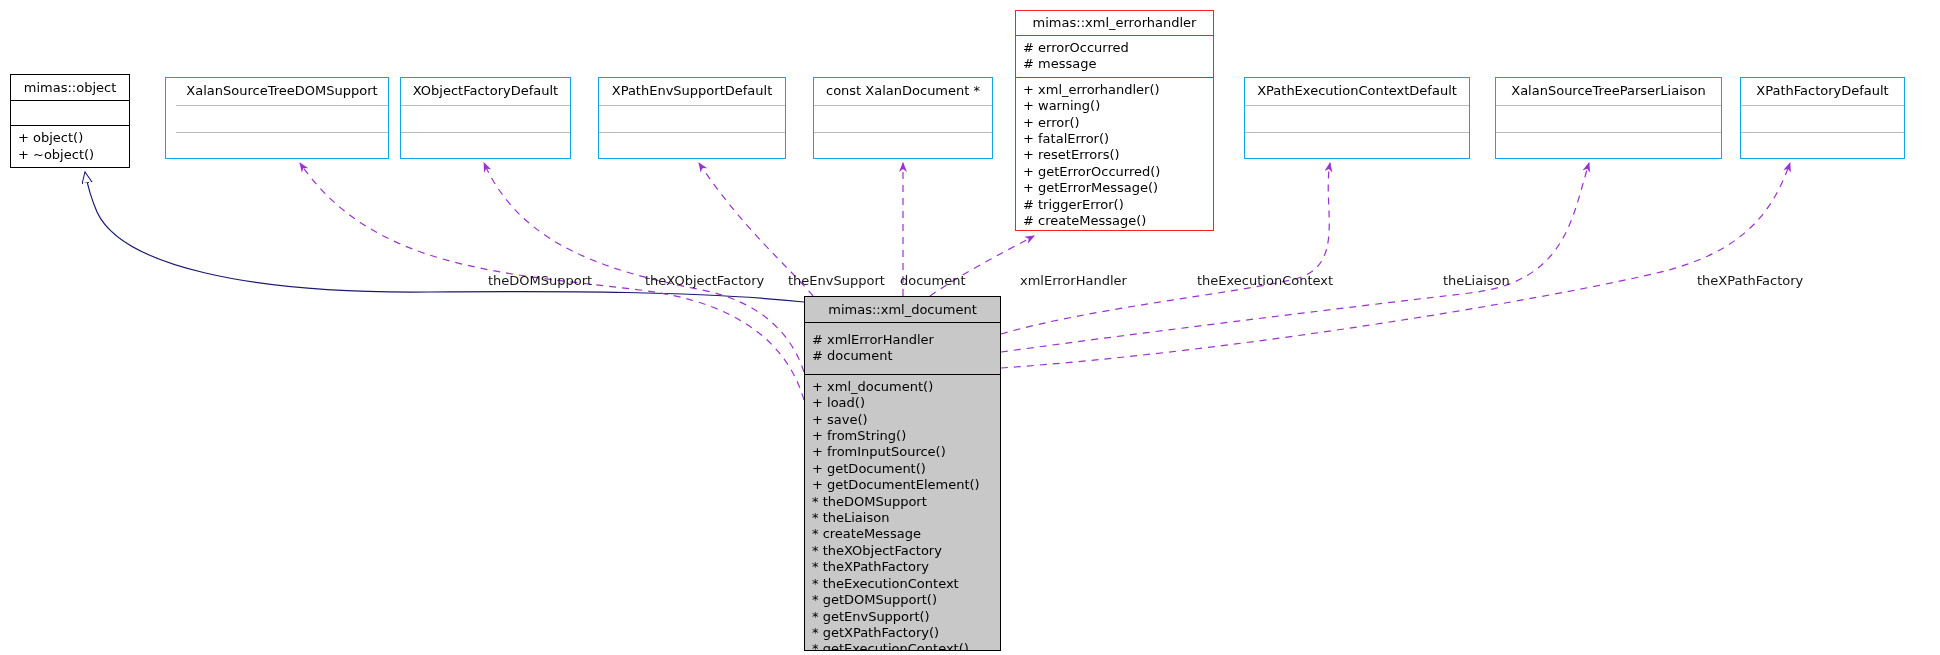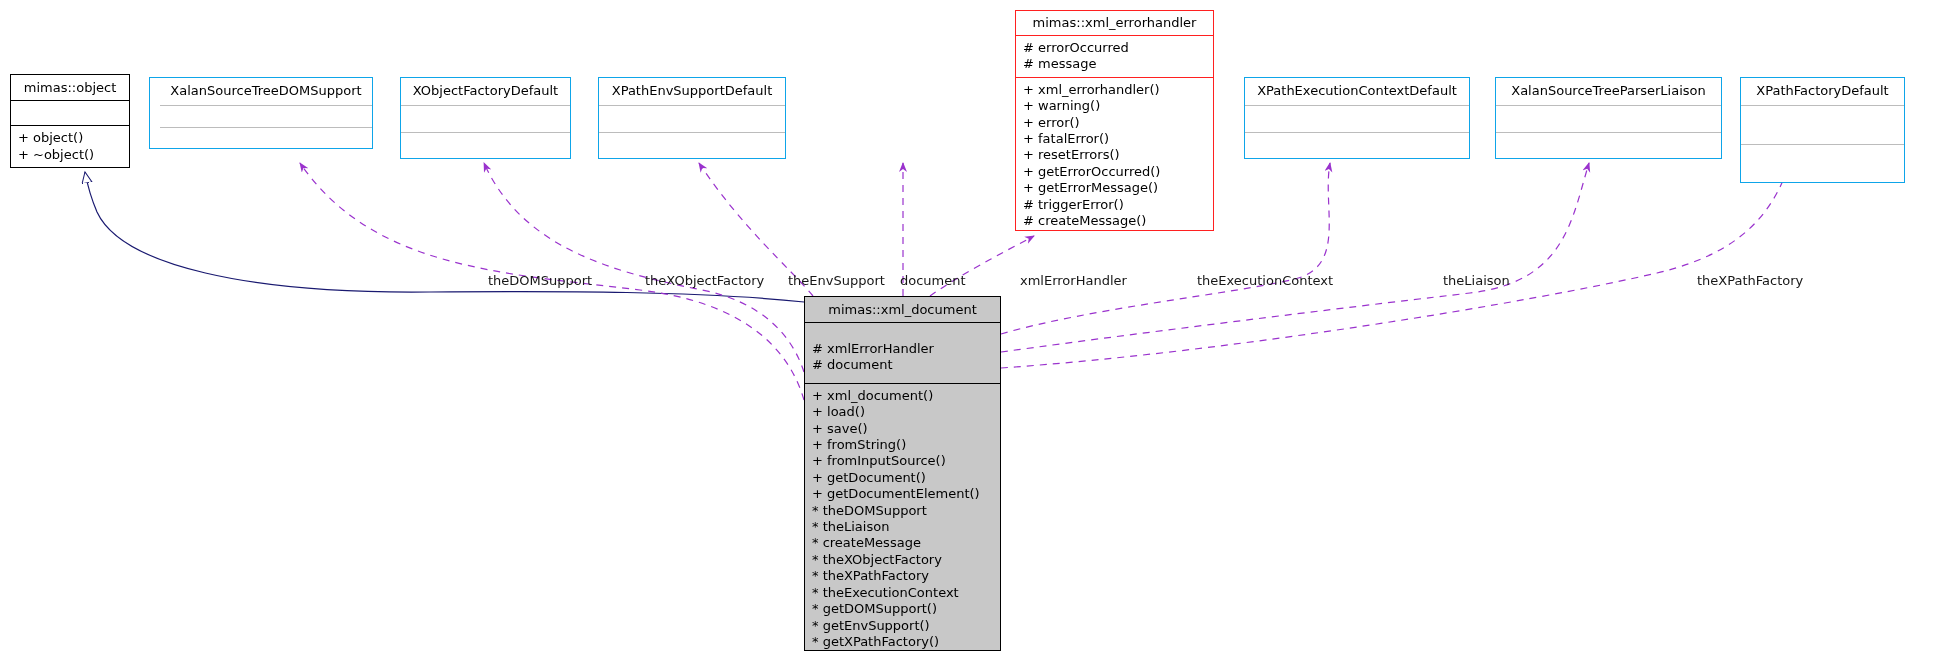--- a/index.html
+++ b/index.html
@@ -22,33 +22,33 @@
   .node-black .comp{border-top-color:#000;}
   .node-red{border-color:#ff2020;}
   .node-red .comp{border-top-color:#ff2020;}
   .node-center{background:#c8c8c8;border-color:#000;}
   .node-center .comp{border-top-color:#000;}
 
   
   #n-object{left:10px;top:74px;width:120px;height:94px;}
   #n-object .title{height:26px;line-height:25px;}
   #n-object .mid{height:25px;flex:0 0 auto;}
-  #n-dom{left:149px;top:77px;width:224px;height:72px;padding-left:10px;}
+  #n-dom{left:165px;top:77px;width:224px;height:82px;padding-left:10px;}
   #n-xobj{left:400px;top:77px;width:171px;height:82px;}
   #n-env{left:598px;top:77px;width:188px;height:82px;}
   #n-doc{left:813px;top:77px;width:180px;height:82px;}
   #n-err{left:1015px;top:10px;width:199px;height:221px;}
   #n-err .title{height:25px;line-height:24px;}
   #n-err .attrs{flex:0 0 auto;}
   #n-exec{left:1244px;top:77px;width:226px;height:82px;}
   #n-liai{left:1495px;top:77px;width:227px;height:82px;}
-  #n-xpf{left:1740px;top:77px;width:165px;height:106px;}
+  #n-xpf{left:1740px;top:77px;width:165px;height:82px;}
   #n-main{left:804px;top:296px;width:197px;height:355px;}
   #n-main .title{height:26px;line-height:25px;}
-  #n-main .attrs{flex:0 0 auto;padding-top:14px;padding-bottom:5px;}
+  #n-main .attrs{flex:0 0 auto;padding-top:5px;padding-bottom:5px;}
 
   .edge-label{position:absolute;z-index:3;top:255px;line-height:17px;white-space:nowrap;color:#161616;margin-top:17px;}
   #el-dom{left:488px;}
   #el-xobj{left:645px;}
   #el-env{left:788px;}
   #el-doc{left:900px;}
   #el-err{left:1020px;}
   #el-exec{left:1197px;}
   #el-liai{left:1443px;}
   #el-xpf{left:1697px;}
@@ -104,20 +104,25 @@
     <div class="comp sec"></div>
     <div class="comp sec"></div>
   </div>
 
   <div class="node" id="n-env">
     <div class="comp title">XPathEnvSupportDefault</div>
     <div class="comp sec"></div>
     <div class="comp sec"></div>
   </div>
 
+  <div class="node" id="n-doc">
+    <div class="comp title">const XalanDocument *</div>
+    <div class="comp sec"></div>
+    <div class="comp sec"></div>
+  </div>
 
   <div class="node node-red" id="n-err">
     <div class="comp title">mimas::xml_errorhandler</div>
     <div class="comp attrs">
       <ul>
           <li># errorOccurred</li>
           <li># message</li>
         </ul>
     </div>
     <div class="comp sec">

